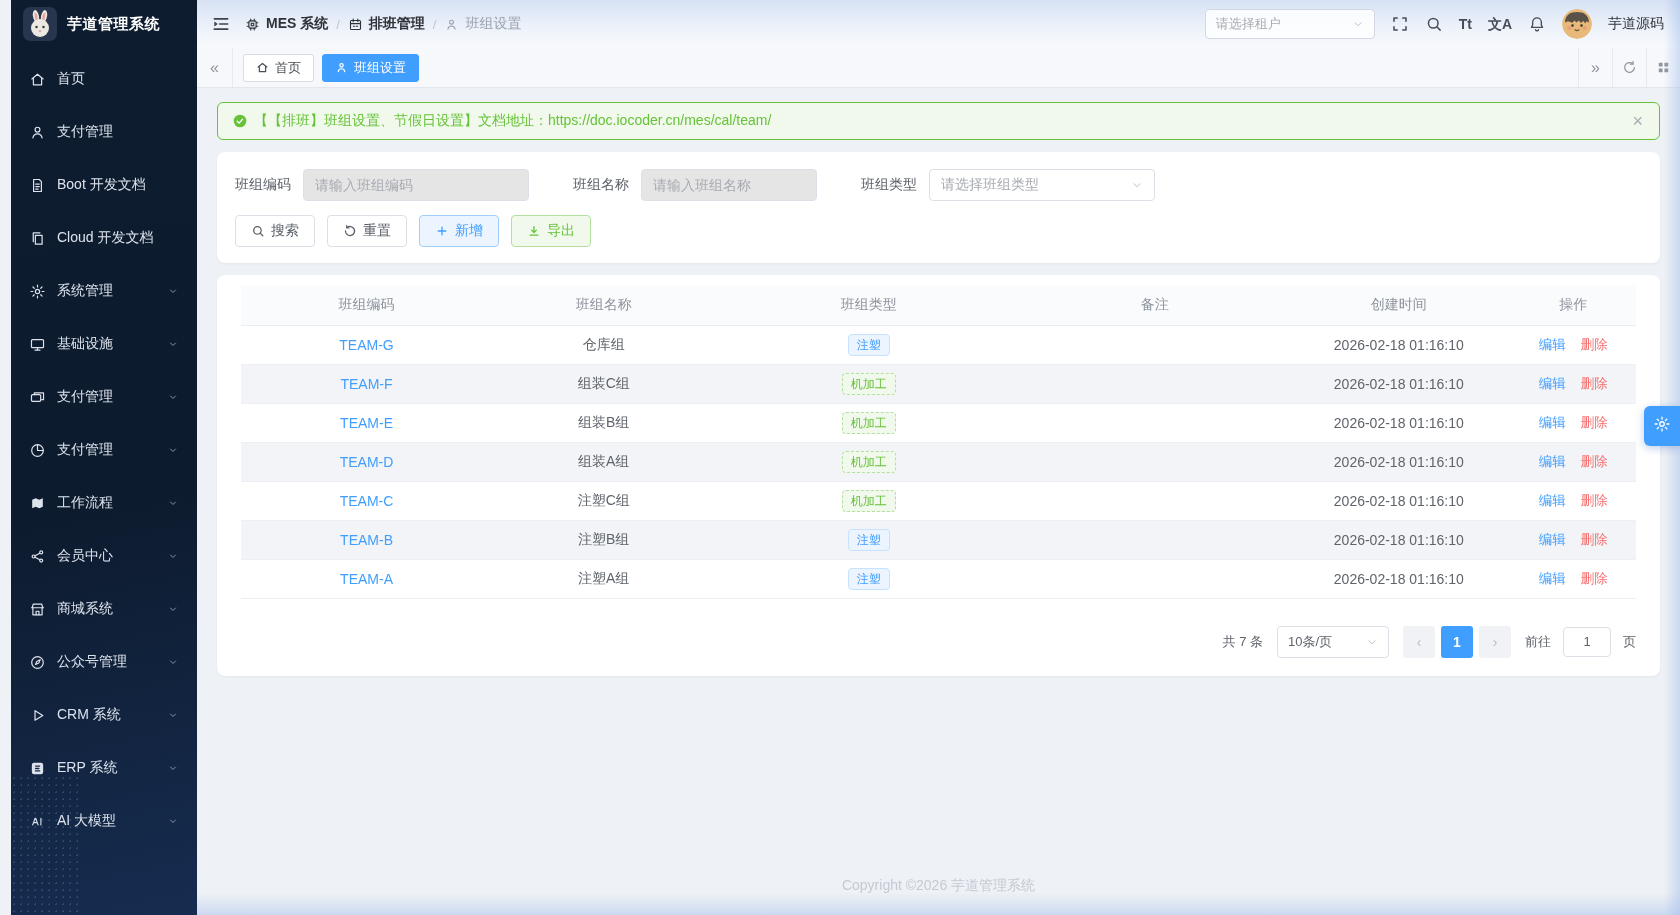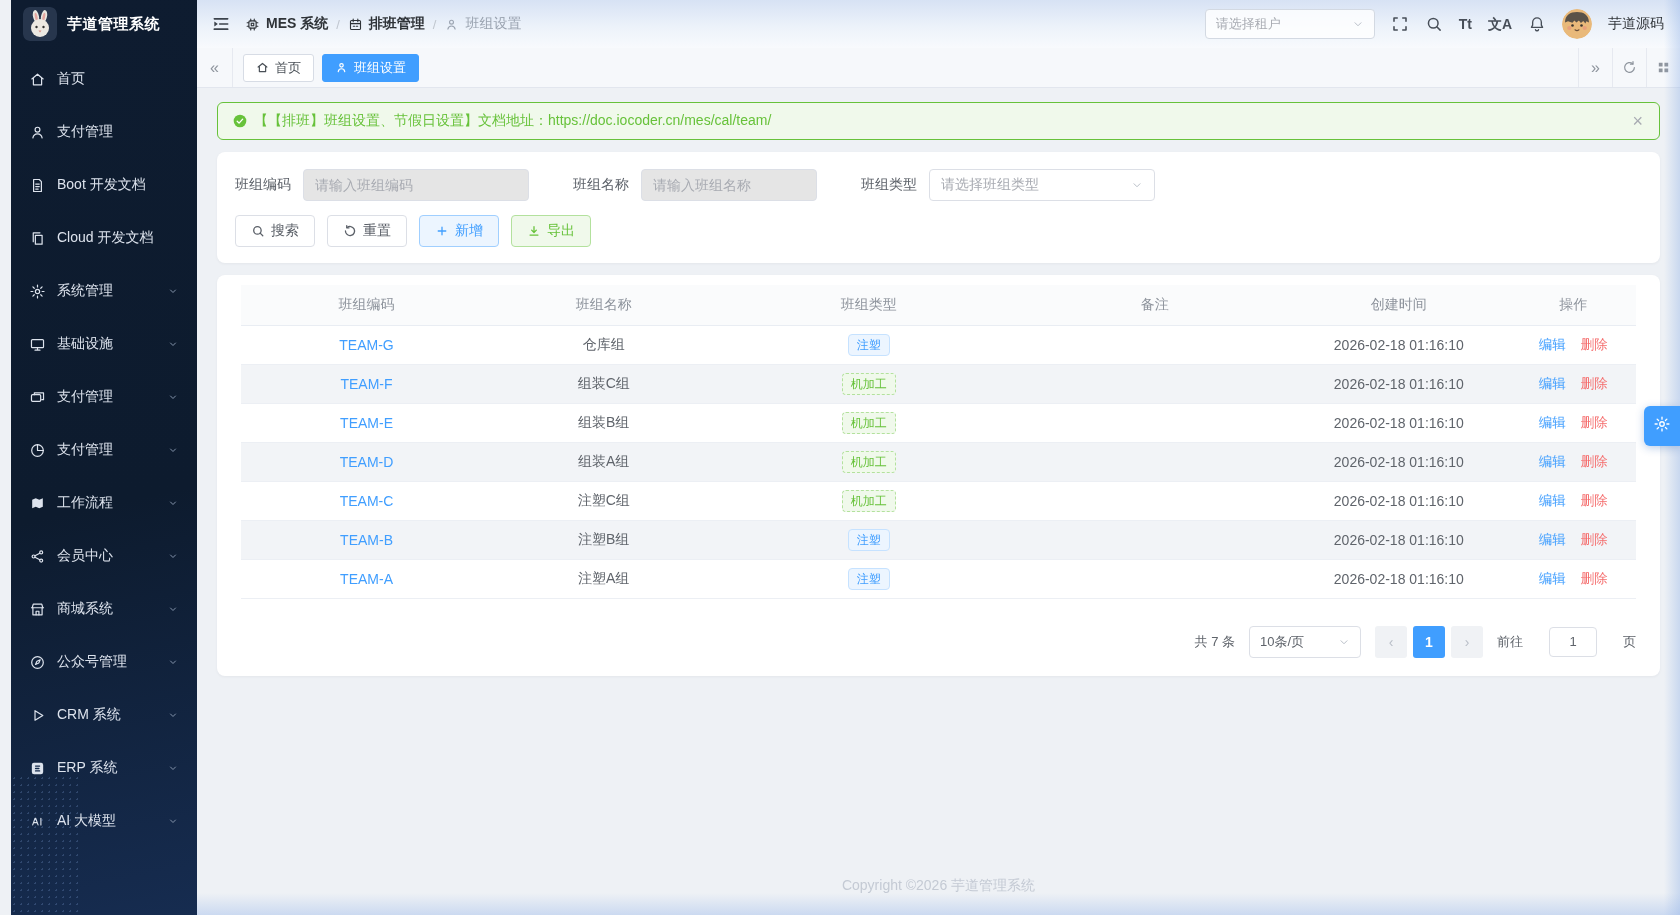--- a/index.html
+++ b/index.html
@@ -98,21 +98,21 @@
   .tag-green{color:#67c23a;background:#f0f9eb;border:1px dashed #b3e19d;}
   .op{color:#409eff;font-weight:normal;font-size:13.5px;cursor:pointer;}
   .op.danger{color:#f56c6c;margin-left:15px;}
 
   .pager{display:flex;align-items:center;justify-content:flex-end;gap:14px;margin-top:27px;font-size:13px;color:#5f646b;}
   .size-select{width:112px;height:32px;border:1px solid #dcdfe6;border-radius:4px;display:flex;align-items:center;padding:0 10px;gap:6px;background:#fff;color:#5f646b;cursor:pointer;}
   .size-select .ph{flex:1;}
   .pgroup{display:flex;align-items:center;gap:6px;}
   .pbtn{width:32px;height:32px;border-radius:3px;background:#f0f2f5;display:flex;align-items:center;justify-content:center;color:#b8bec7;font-size:14px;cursor:pointer;}
   .pbtn.page{background:#409eff;color:#fff;font-weight:bold;}
-  .goto{display:flex;align-items:center;gap:26px;}
+  .goto{display:flex;align-items:center;gap:12px;}
   .goto-input{width:48px;height:30px;border:1px solid #dcdfe6;border-radius:4px;text-align:center;font-size:13px;color:#5f646b;outline:none;font-family:inherit;}
 
   .footer{margin-top:auto;flex:none;text-align:center;padding:16px 0 20px;color:#c4cad4;font-size:14px;}
 
   .gear-fab{position:absolute;right:0;top:406px;width:36px;height:40px;background:#409eff;border-radius:6px 0 0 6px;display:flex;align-items:center;justify-content:center;color:#fff;z-index:7;cursor:pointer;box-shadow:0 2px 8px rgba(30,90,180,.3);}
   .gear-fab svg{width:18px;height:18px;}
 </style>
 </head>
 <body>
 

